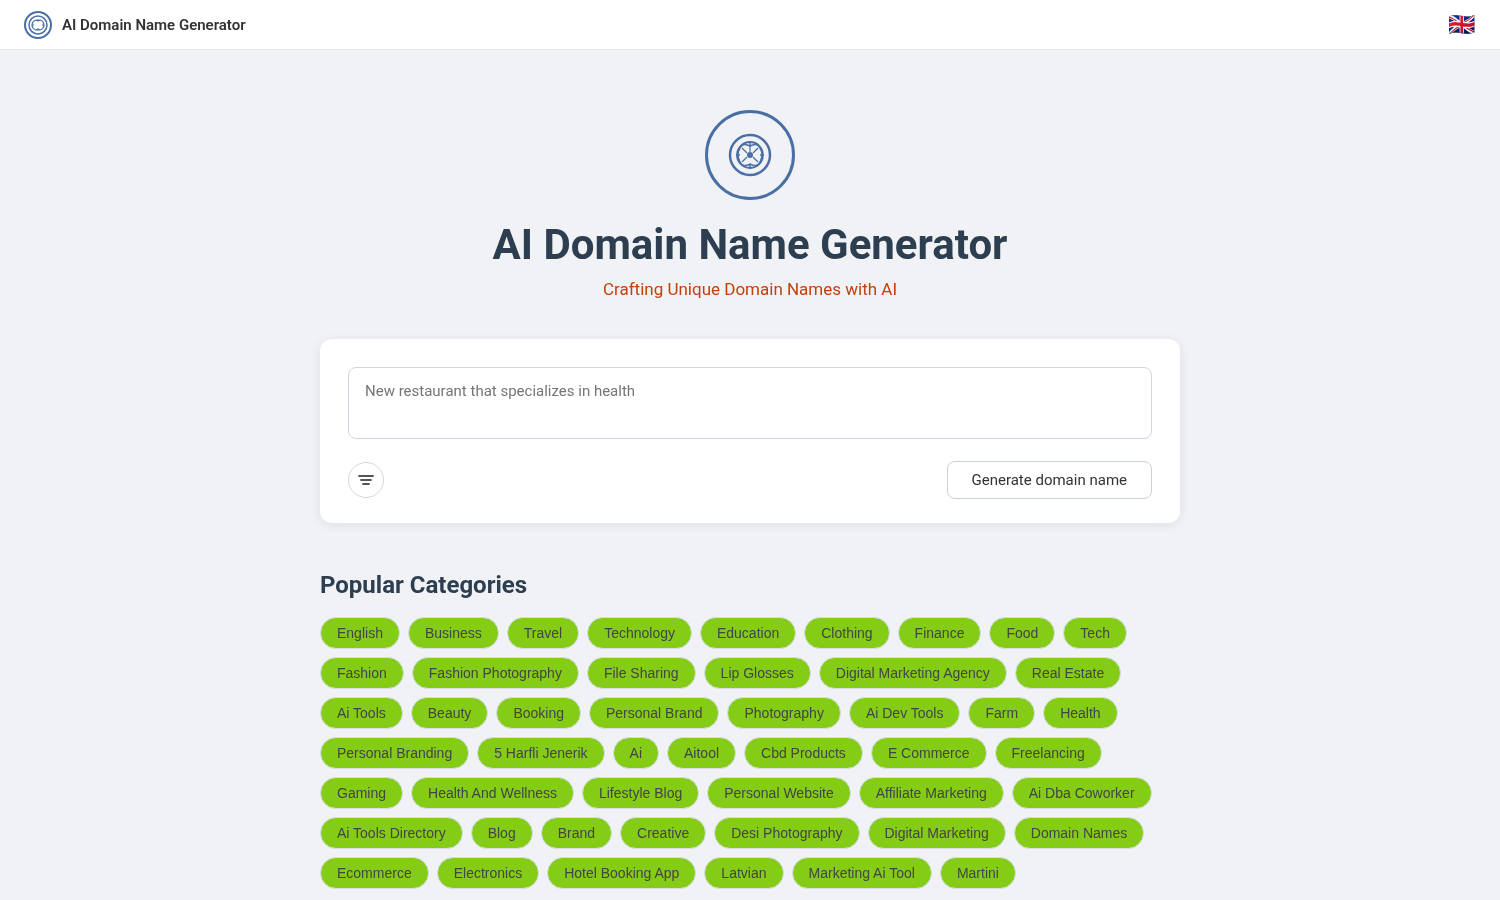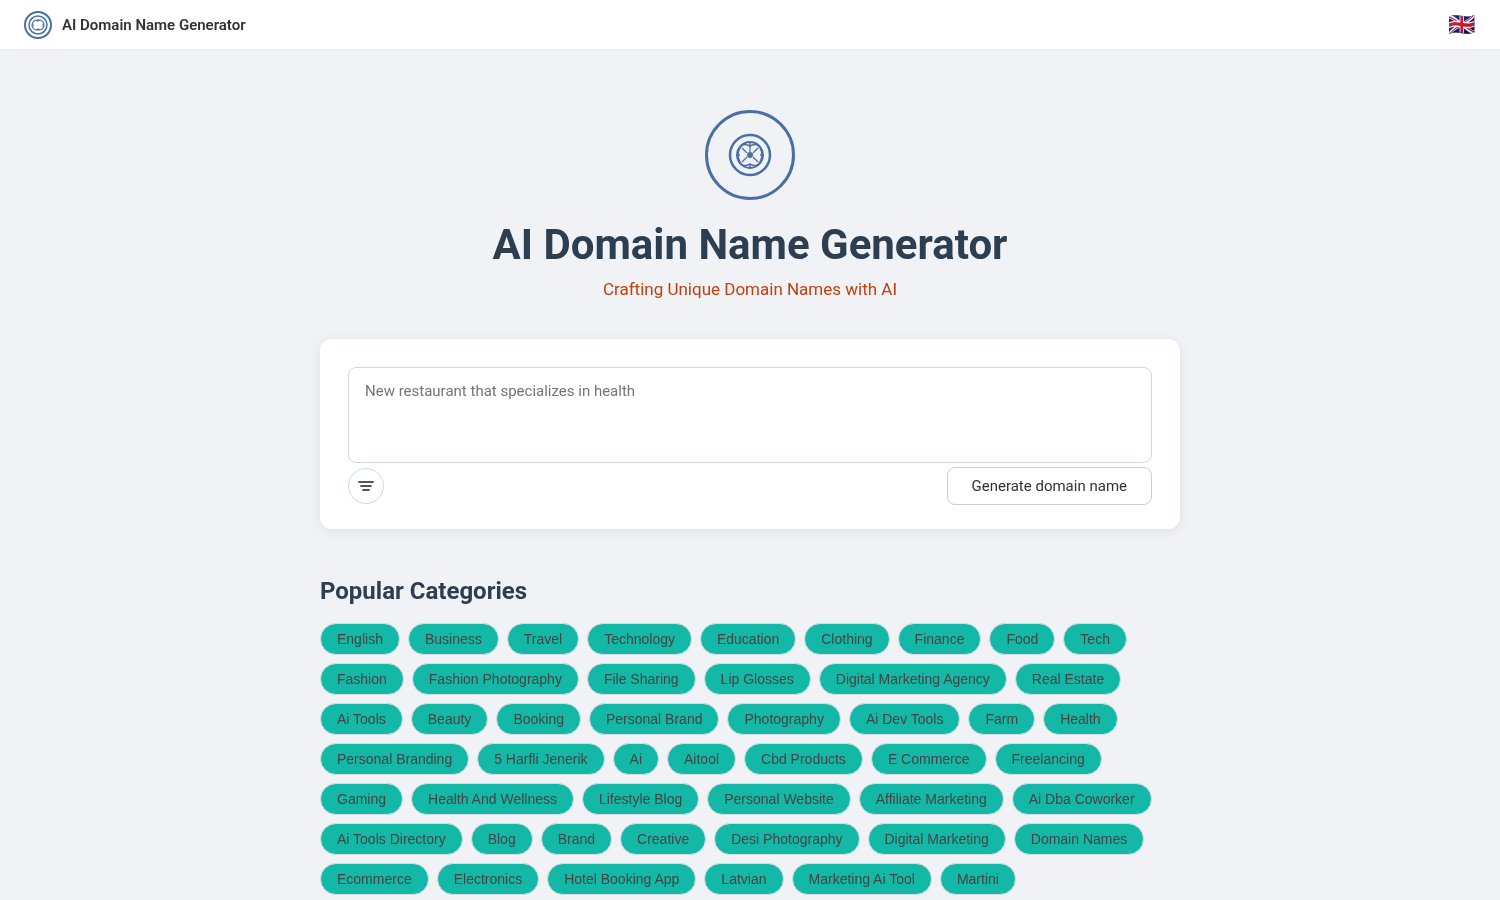--- a/index.html
+++ b/index.html
@@ -79,30 +79,31 @@
     
     .input-card {
       background: #fff;
       border-radius: 12px;
       padding: 28px 28px 24px;
       box-shadow: 0 2px 12px rgba(0,0,0,0.08);
       margin-bottom: 48px;
     }
     .input-textarea {
       width: 100%;
-      height: 96px;
+      height: 72px;
       border: 1.5px solid #d0d7e3;
       border-radius: 8px;
       padding: 14px 16px;
       font-size: 15px;
       color: #be185d;
       resize: none;
       outline: none;
       font-family: inherit;
       background: #fff;
+      margin-bottom: 18px;
     }
     .input-actions {
       display: flex;
       align-items: center;
       gap: 12px;
       justify-content: space-between;
     }
     .filter-icon-btn {
       width: 36px;
       height: 36px;
@@ -136,21 +137,21 @@
       font-weight: 700;
       color: #2c3e50;
       margin-bottom: 18px;
     }
     .tags-container {
       display: flex;
       flex-wrap: wrap;
       gap: 8px;
     }
     .tag {
-      background: #14b8a6;
+      background: #84cc16;
       border: 1.5px solid #d8dde8;
       border-radius: 20px;
       padding: 7px 16px;
       font-size: 14px;
       color: #444;
       cursor: pointer;
       white-space: nowrap;
     }
   </style>
 </head>

